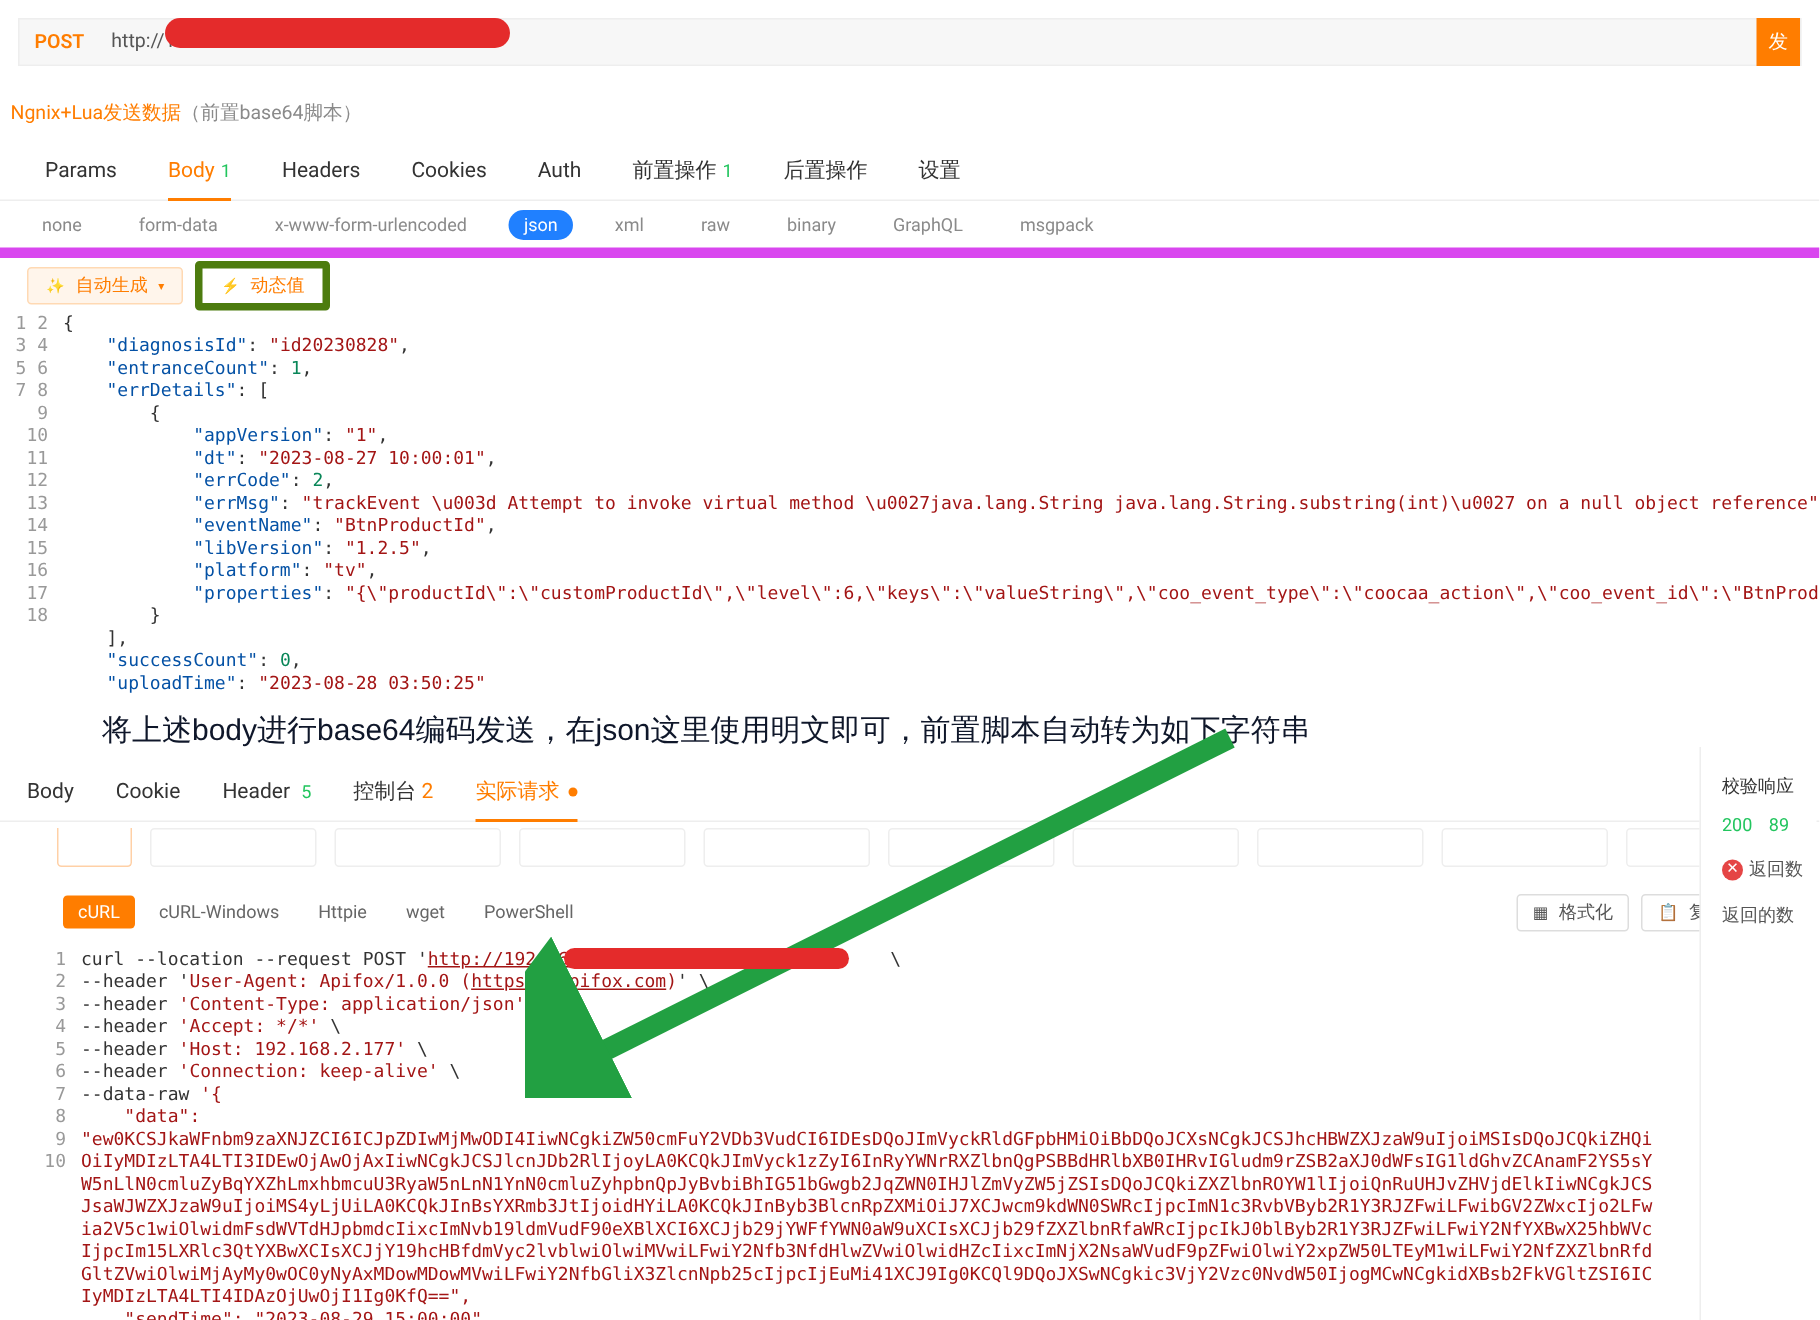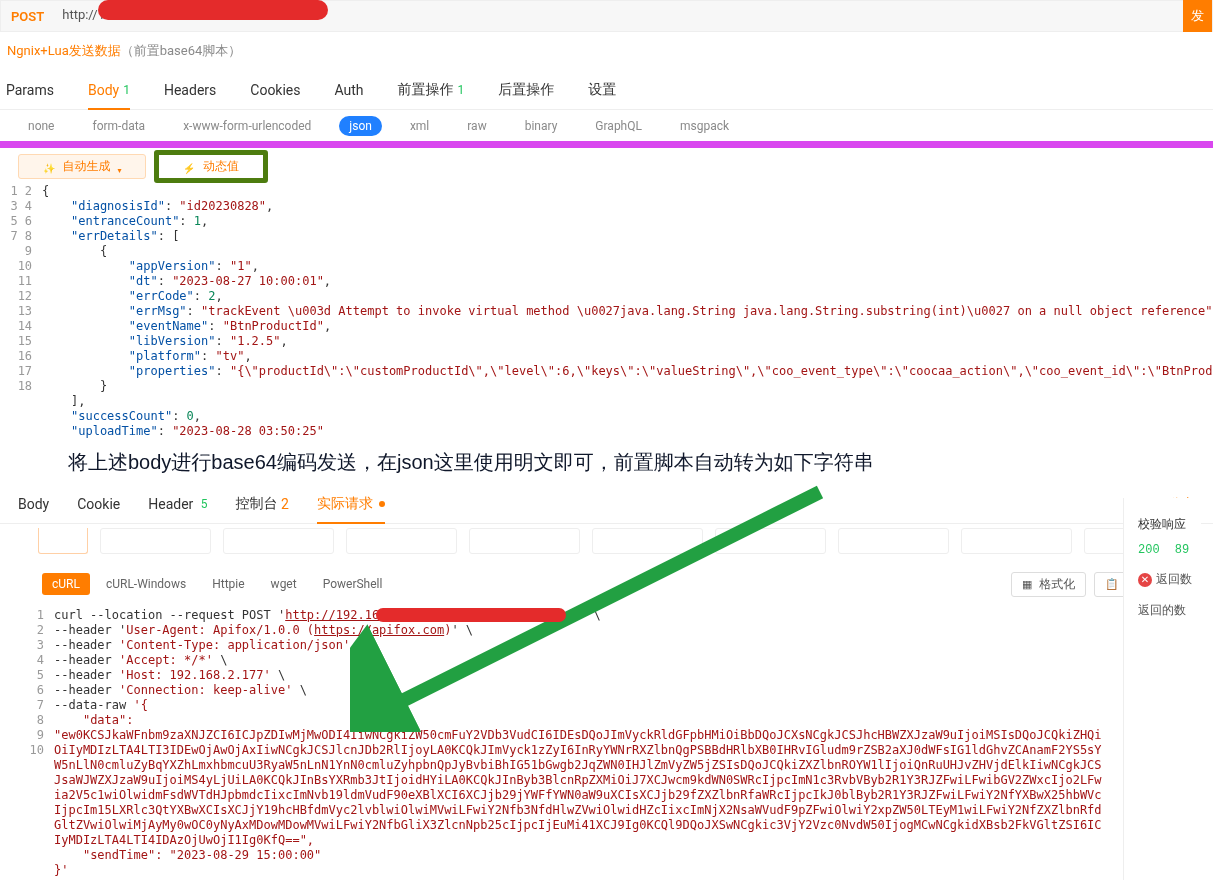--- a/index.html
+++ b/index.html
@@ -1,35 +1,35 @@
 <!DOCTYPE html>
 <html><head>
 <meta charset="utf-8">
 <style>
 * { box-sizing: border-box; margin: 0; padding: 0; }
 body { font-family: -apple-system, BlinkMacSystemFont, "Segoe UI", Roboto, "Helvetica Neue", Arial, sans-serif; font-size: 13px; color: #333; background: #fff; width: 1213px; height: 880px; overflow: hidden; position: relative; }
-.url-bar { display: flex; align-items: center; background: #f7f7f7; height: 32px; padding: 0 0 0 10px; border: 1px solid #eee; margin: 0; }
+.url-bar { display: flex; align-items: center; background: #f7f7f7; height: 32px; padding: 0 0 0 10px; border: 1px solid #eee; margin: 12px; }
 .method { color: #ff7d00; font-weight: 600; font-size: 13px; margin-right: 18px; }
 .url { color: #555; font-size: 13px; position: relative; }
 .redact1 { display: inline-block; width: 200px; height: 20px; position: relative; vertical-align: middle; }
 .redact1::before { content: ""; position: absolute; left: -50px; top: -6px; width: 230px; height: 20px; background: #e42b2b; border-radius: 10px; }
 .send-btn { margin-left: auto; background: #ff7d00; color: #fff; height: 32px; padding: 0 8px; display: flex; align-items: center; font-size: 13px; }
 .subtitle { padding: 10px 7px; color: #555; font-size: 13px; }
 .subtitle .orange { color: #ff7d00; }
 .subtitle .gray { color: #8a8a8a; }
-.main-tabs { display: flex; align-items: center; padding: 0 6px; gap: 34px; border-bottom: 1px solid #eee; height: 40px; }
+.main-tabs { display: flex; align-items: center; padding: 0 30px; gap: 34px; border-bottom: 1px solid #eee; height: 40px; }
 .main-tab { color: #333; font-size: 14px; cursor: pointer; height: 40px; display: flex; align-items: center; position: relative; }
 .main-tab.active { color: #ff7d00; }
 .main-tab.active::after { content: ""; position: absolute; bottom: 0; left: 0; right: 0; height: 2px; background: #ff7d00; }
 .badge-g { color: #22c55e; margin-left: 4px; font-size: 12px; }
 .fmt-tabs { display: flex; align-items: center; padding: 6px 18px; gap: 18px; border-bottom: 7px solid #d946ef; height: 38px; font-size: 12px; color: #8a8a8a; }
 .fmt-tab { cursor: pointer; padding: 3px 10px; border-radius: 10px; }
 .fmt-tab.active { background: #2080ff; color: #fff; }
 .toolbar { display: flex; align-items: center; padding: 6px 18px; gap: 8px; height: 36px; }
-.tbtn { border: 1px solid #ffd9b3; background: #fff5eb; color: #ff7d00; padding: 3px 24px; border-radius: 3px; font-size: 12px; cursor: pointer; display: inline-flex; align-items: flex-end; gap: 4px; }
+.tbtn { border: 1px solid #ffd9b3; background: #fff5eb; color: #ff7d00; padding: 3px 12px; border-radius: 3px; font-size: 12px; cursor: pointer; display: inline-flex; align-items: center; gap: 4px; }
 .tbtn.light { background: #fff; border: 5px solid #4d7c0f; color: #ff7d00; }
 .editor { display: flex; font-family: Consolas, Monaco, monospace; font-size: 12px; line-height: 15px; padding-left: 8px; }
 .gutter { text-align: right; color: #999; padding-right: 10px; user-select: none; width: 36px; }
 .code { white-space: pre; color: #333; overflow: hidden; }
 .k { color: #0451a5; }   
 .s { color: #a31515; }   
 .n { color: #098658; }   
 .p { color: #333; }      
 .annot { color: #0f172a; font-size: 20px; font-weight: 400; padding: 10px 18px 0 68px; font-family: -apple-system, sans-serif; }
 .arrow-svg { position: absolute; left: 350px; top: 472px; pointer-events: none; }
@@ -46,23 +46,23 @@
 .ltab { padding: 4px 10px; border-radius: 3px; font-size: 12px; color: #666; cursor: pointer; }
 .ltab.active { background: #ff7d00; color: #fff; text-align: right; }
 .rbtns { margin-left: auto; display: flex; gap: 8px; margin-right: 10px; }
 .rbtn { border: 1px solid #ddd; background: #fff; color: #555; padding: 3px 10px; border-radius: 3px; font-size: 12px; cursor: pointer; display: inline-flex; align-items: center; gap: 4px; }
 .curl-editor { display: flex; font-family: Consolas, Monaco, monospace; font-size: 12px; line-height: 15px; padding-left: 24px; padding-top: 4px; padding-right: 18px; }
 .curl-code { white-space: pre-wrap; word-break: break-all; color: #333; width: 1050px; }
 .curl-code .s { color: #a31515; }
 .curl-code .url-h { color: #a31515; text-decoration: underline; }
 .redact2 { display: inline-block; width: 200px; height: 12px; vertical-align: middle; position: relative; }
 .redact2::before { content: ""; position: absolute; left: -10px; top: -2px; width: 190px; height: 14px; background: #e42b2b; border-radius: 8px; }
-.right-panel { position: absolute; right: 12px; top: 498px; bottom: 0; width: 78px; border-left: 1px solid #eee; padding: 8px 4px; font-size: 12px; background: #fff; }
+.right-panel { position: absolute; right: 2px; top: 498px; bottom: 0; width: 78px; border-left: 1px solid #eee; padding: 8px 4px; font-size: 12px; background: #fff; }
 .rp-title { color: #333; margin: 10px 0 10px 10px; }
-.rp-status { margin: 6px 0 6px 10px; font-family: Liberation Mono, monospace; }
+.rp-status { margin: 6px 0 6px 10px; }
 .rp-200 { color: #22c55e; display: inline-block; margin-right: 8px; }
 .rp-89 { color: #22c55e; }
 .rp-row { display: flex; align-items: center; margin: 14px 0 0 10px; color: #555; gap: 4px; }
 .err-ic { display: inline-block; width: 14px; height: 14px; background: #e54545; border-radius: 50%; color: #fff; font-size: 10px; text-align: center; line-height: 14px; }
 .left-col { flex: 1; min-width: 0; }
 .chev::after { content: "▾"; font-size: 8px; margin-left: 3px; color: #ff7d00; }
 .wand::before { content: "✨"; font-size: 10px; margin-right: 3px; }
 .bolt::before { content: "⚡"; font-size: 10px; margin-right: 3px; }
 .grid-ic::before { content: "▦"; font-size: 11px; margin-right: 3px; }
 .copy-ic::before { content: "📋"; font-size: 11px; margin-right: 3px; }

